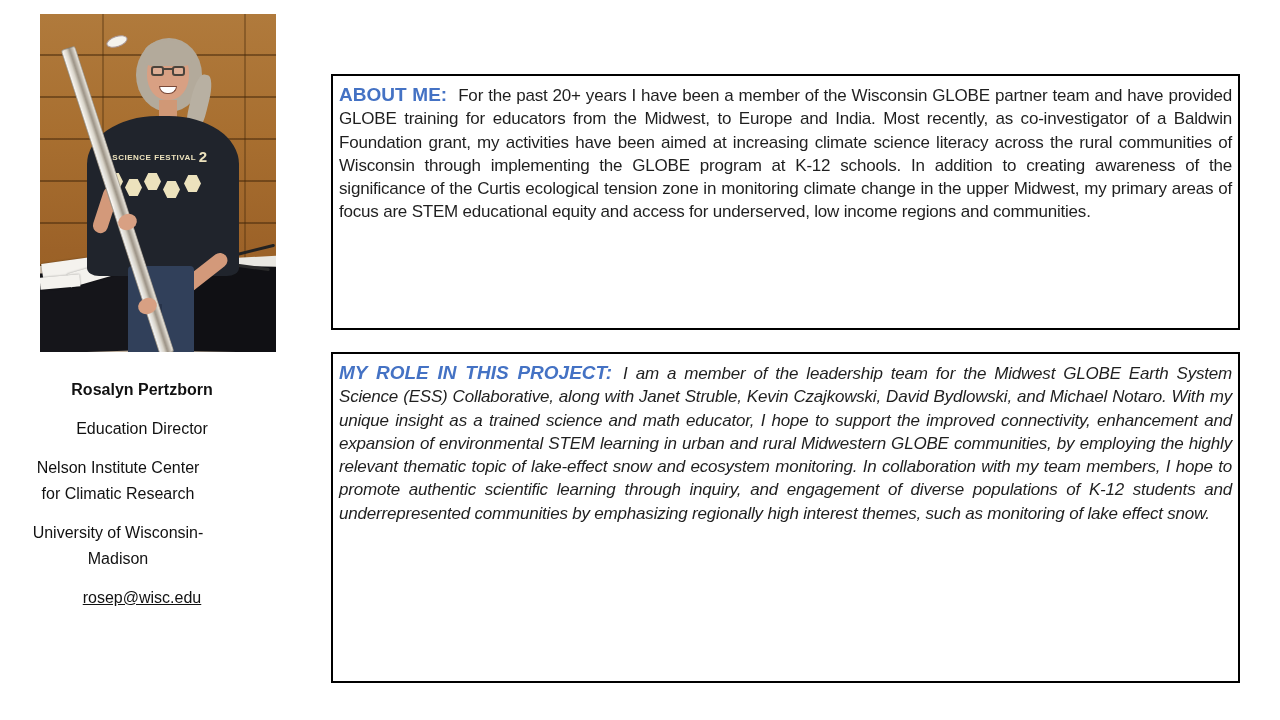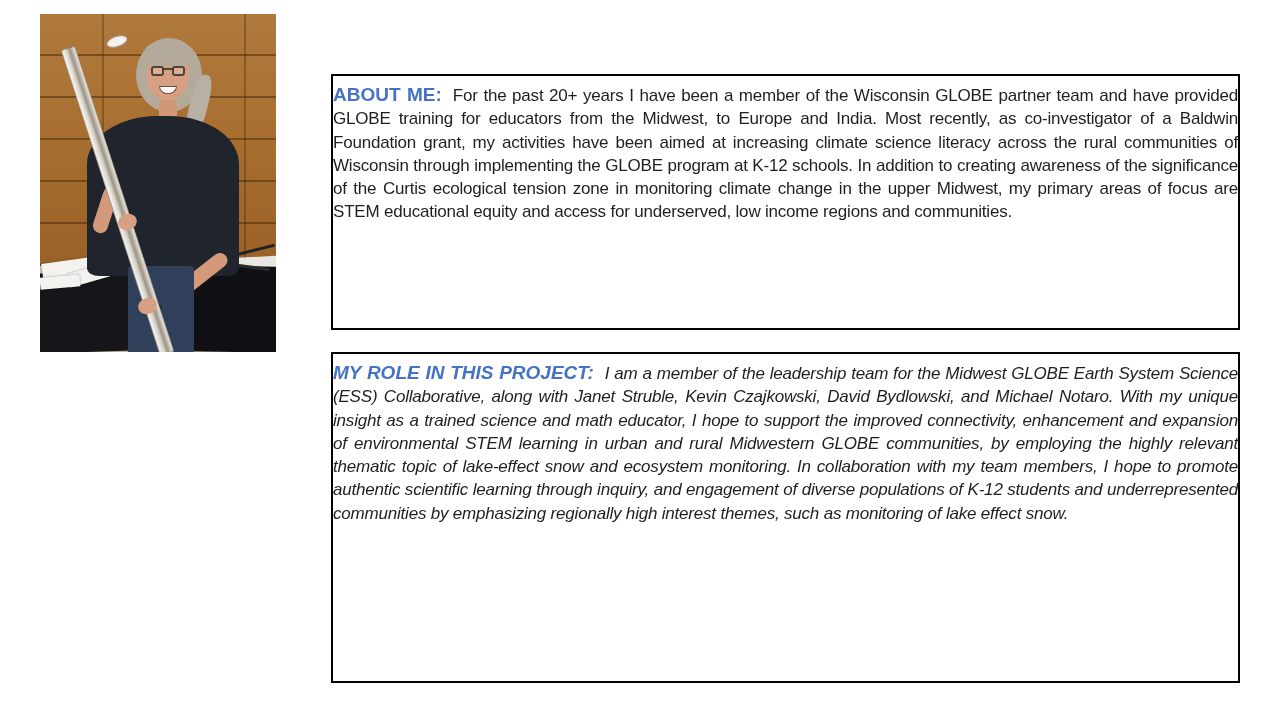--- a/index.html
+++ b/index.html
@@ -17,21 +17,21 @@
     position:absolute;left:331px;top:20px;width:909px;
     font-size:33px;font-weight:bold;text-align:center;
     letter-spacing:-0.5px;color:#000;
   }
 
   
   .tbox{
     position:absolute;left:331px;width:909px;
     border:2px solid #000;background:#fff;
     box-sizing:border-box;
-    padding:7px 0;
+    padding:7px 6px;
   }
   .box-about{top:74px;height:256px;}
   .box-role{top:352px;height:331px;font-style:italic;}
   .tbox p{
     margin:0;
     font-size:17px;line-height:23.3px;
     text-align:justify;
     letter-spacing:-0.2px;
     color:#1f1f1f;
   }
@@ -191,20 +191,27 @@
 
 
   <div class="tbox box-about">
     <p><span class="hd">ABOUT ME:</span><span>For the past 20+ years I have been a member of the Wisconsin GLOBE partner team and have provided GLOBE training for educators from the Midwest, to Europe and India.  Most recently, as co-investigator of a Baldwin Foundation grant, my activities have been aimed at increasing climate science literacy across the rural communities of Wisconsin through implementing the GLOBE program at K-12 schools.  In addition to creating awareness of the significance of the Curtis ecological tension zone in monitoring climate change in the upper Midwest, my primary areas of focus are STEM educational equity and access for underserved, low income regions and communities.</span></p>
   </div>
 
   <div class="tbox box-role">
     <p><span class="hd">MY ROLE IN THIS PROJECT:</span><span>I am a member of the leadership team for the Midwest GLOBE Earth System Science (ESS) Collaborative, along with Janet Struble, Kevin Czajkowski, David Bydlowski, and Michael Notaro.  With my unique insight as a trained science and math educator, I hope to support the improved connectivity, enhancement and expansion of environmental STEM learning in urban and rural Midwestern GLOBE communities, by employing the highly relevant thematic topic of lake-effect snow and ecosystem monitoring.  In collaboration with my team members, I hope to promote authentic scientific learning through inquiry, and engagement of diverse populations of K-12 students and underrepresented communities by emphasizing regionally high interest themes, such as monitoring of lake effect snow.</span></p>
   </div>
 
+  <div class="side">
+    <p class="pname">Rosalyn Pertzborn</p>
+    <p>Education Director</p>
+    <p class="wrap-narrow">Nelson Institute Center for Climatic Research</p>
+    <p class="wrap-narrow">University of Wisconsin-Madison</p>
+    <p class="email"><a>rosep@wisc.edu</a></p>
+  </div>
 
   <div class="photo">
     <div class="wood"></div>
     <div class="wood-seam" style="left:62px"></div>
     <div class="wood-seam" style="left:204px"></div>
     <div class="floor"></div>
 
     <div class="table-left"></div>
     <div class="paper paper1"></div>
     <div class="paper paper2"></div>
@@ -220,20 +227,30 @@
     <div class="face"></div>
     <div class="hair-top"></div>
     <div class="glasses">
       <span class="lens l"></span>
       <span class="bridge"></span>
       <span class="lens r"></span>
     </div>
     <div class="smile"></div>
 
     <div class="torso"></div>
+    <div class="shirt-art">
+      <div class="shirt-line"><span>SCIENCE FESTIVAL</span> <span class="shirt-num">2</span></div>
+      <div class="hexrow">
+        <span class="hex hx1"></span>
+        <span class="hex hx2"></span>
+        <span class="hex hx3"></span>
+        <span class="hex hx4"></span>
+        <span class="hex hx5"></span>
+      </div>
+    </div>
 
     <div class="arm-left"></div>
     <div class="arm-right"></div>
     <div class="jeans"></div>
     <div class="jeans-seam"></div>
 
     <div class="tube"></div>
     <div class="tube-cap"></div>
     <div class="hand hand1"></div>
     <div class="hand hand2"></div>

